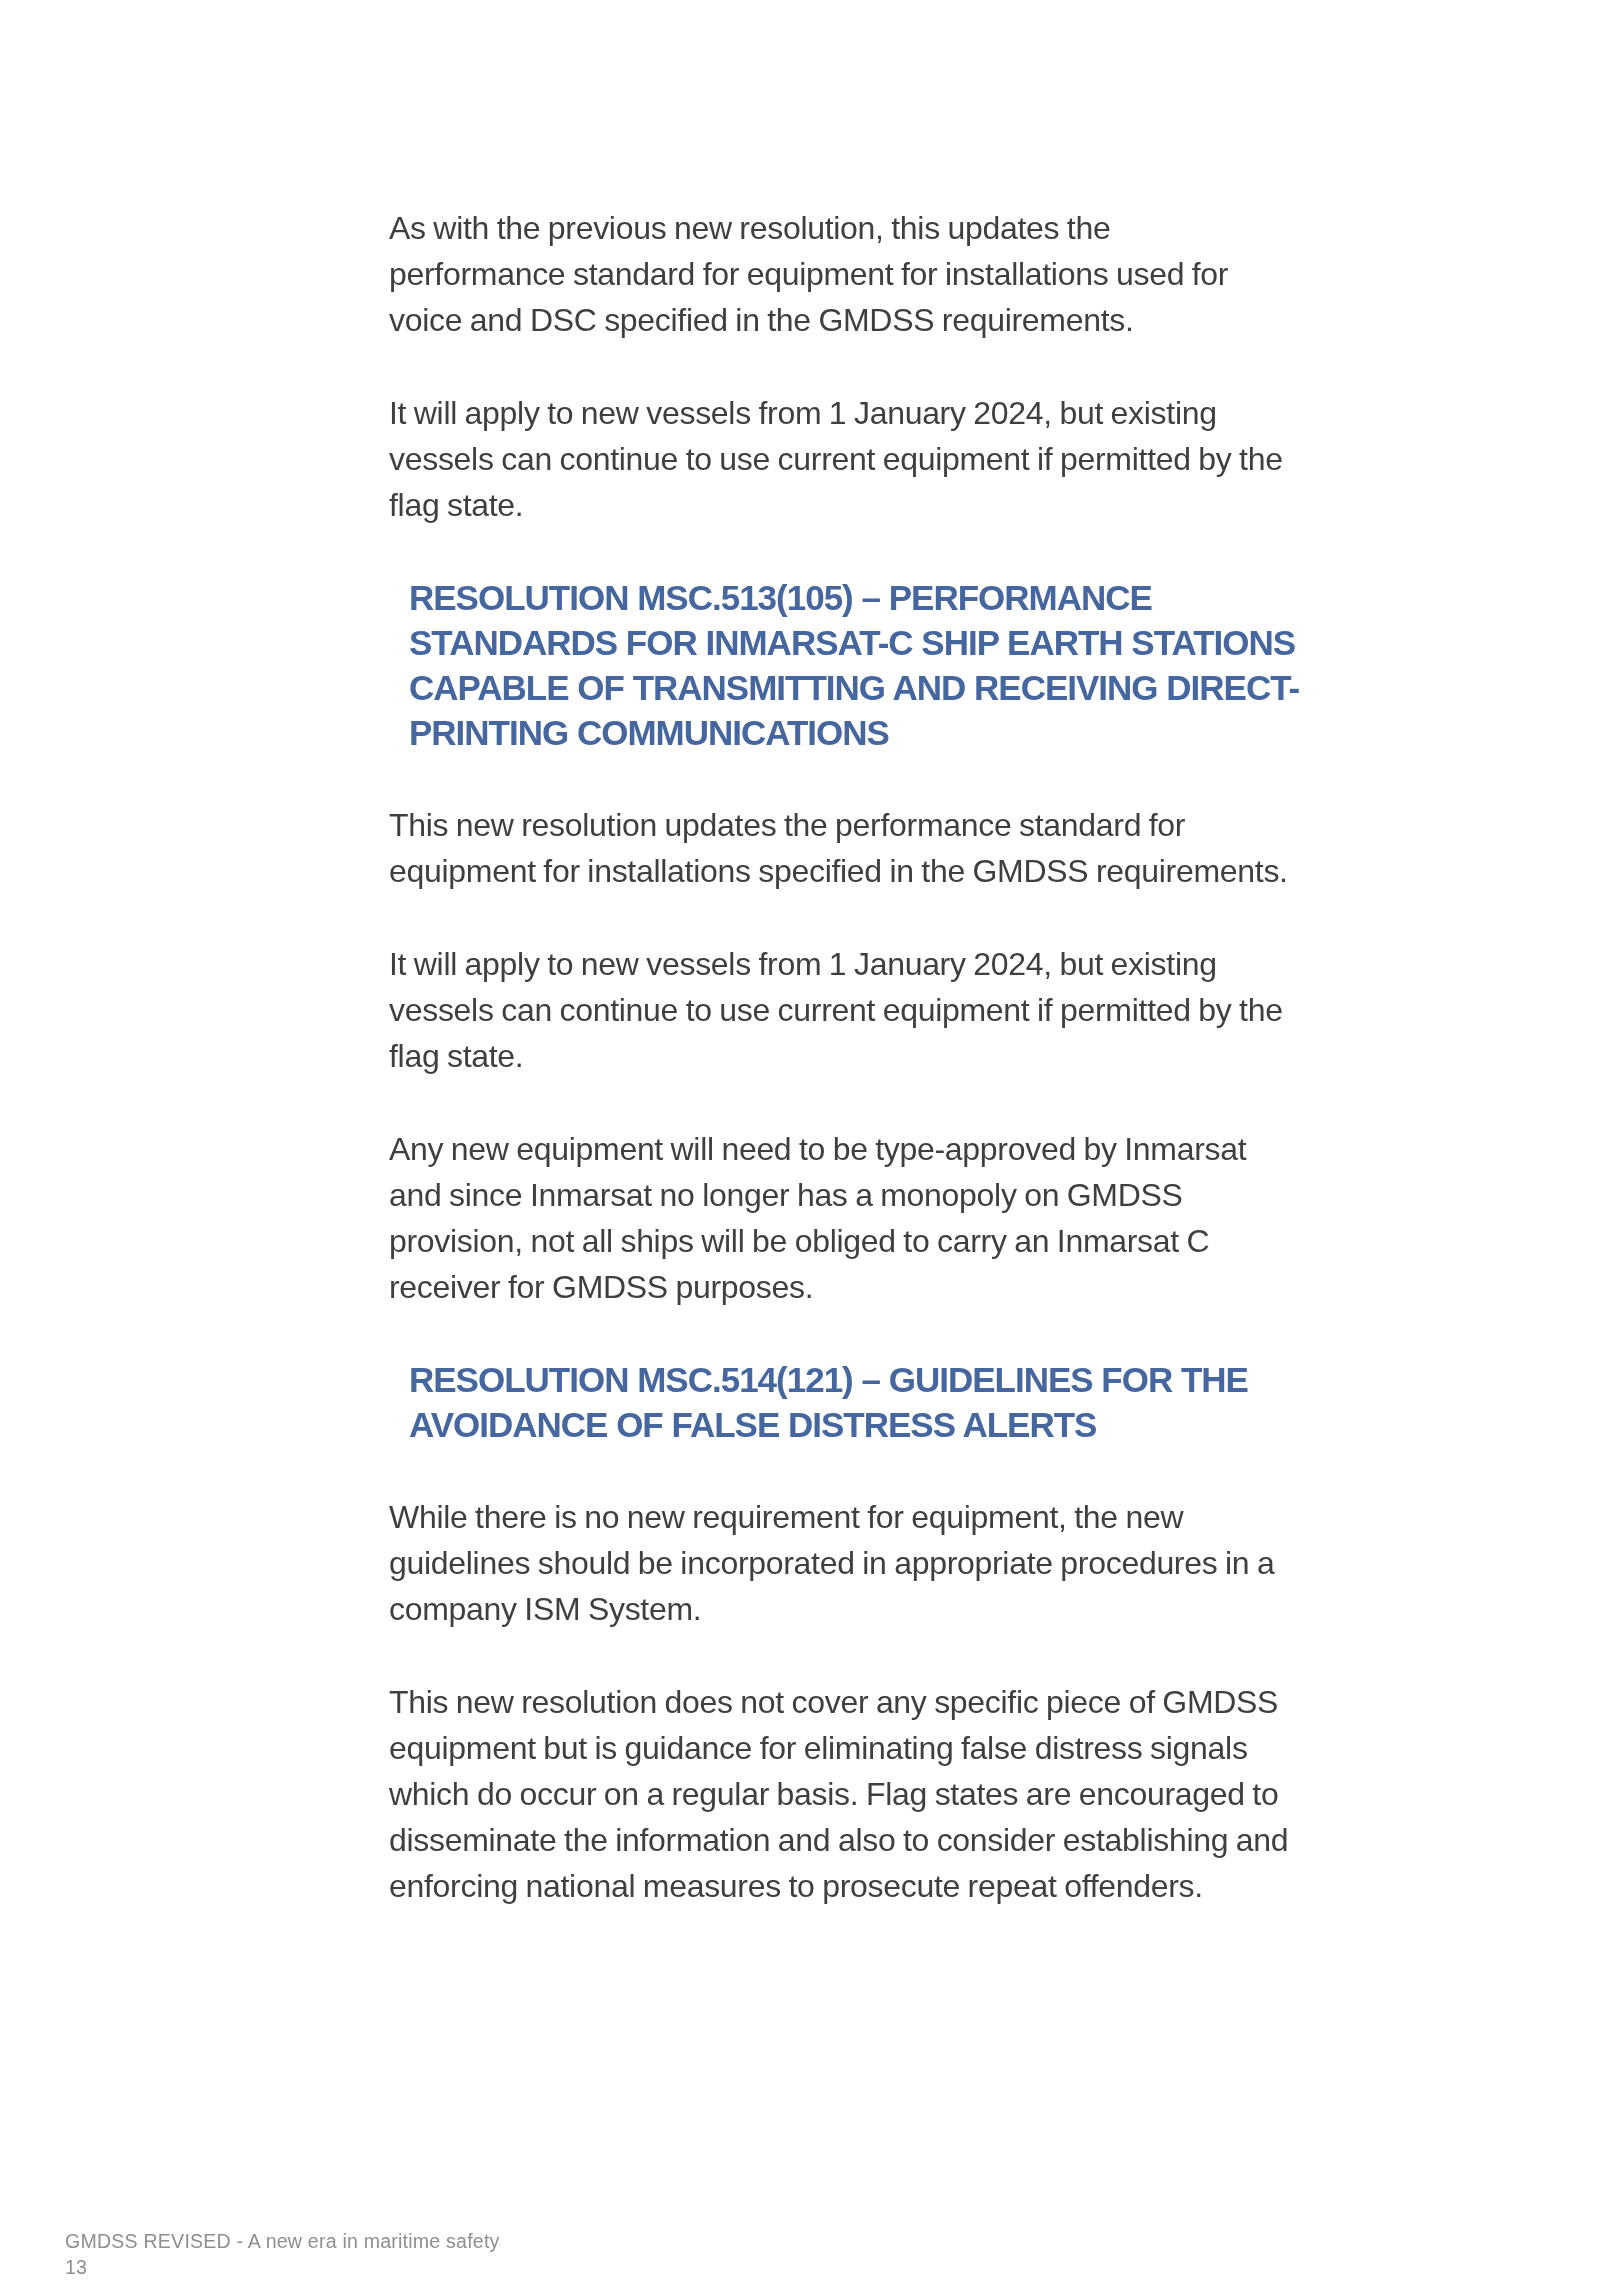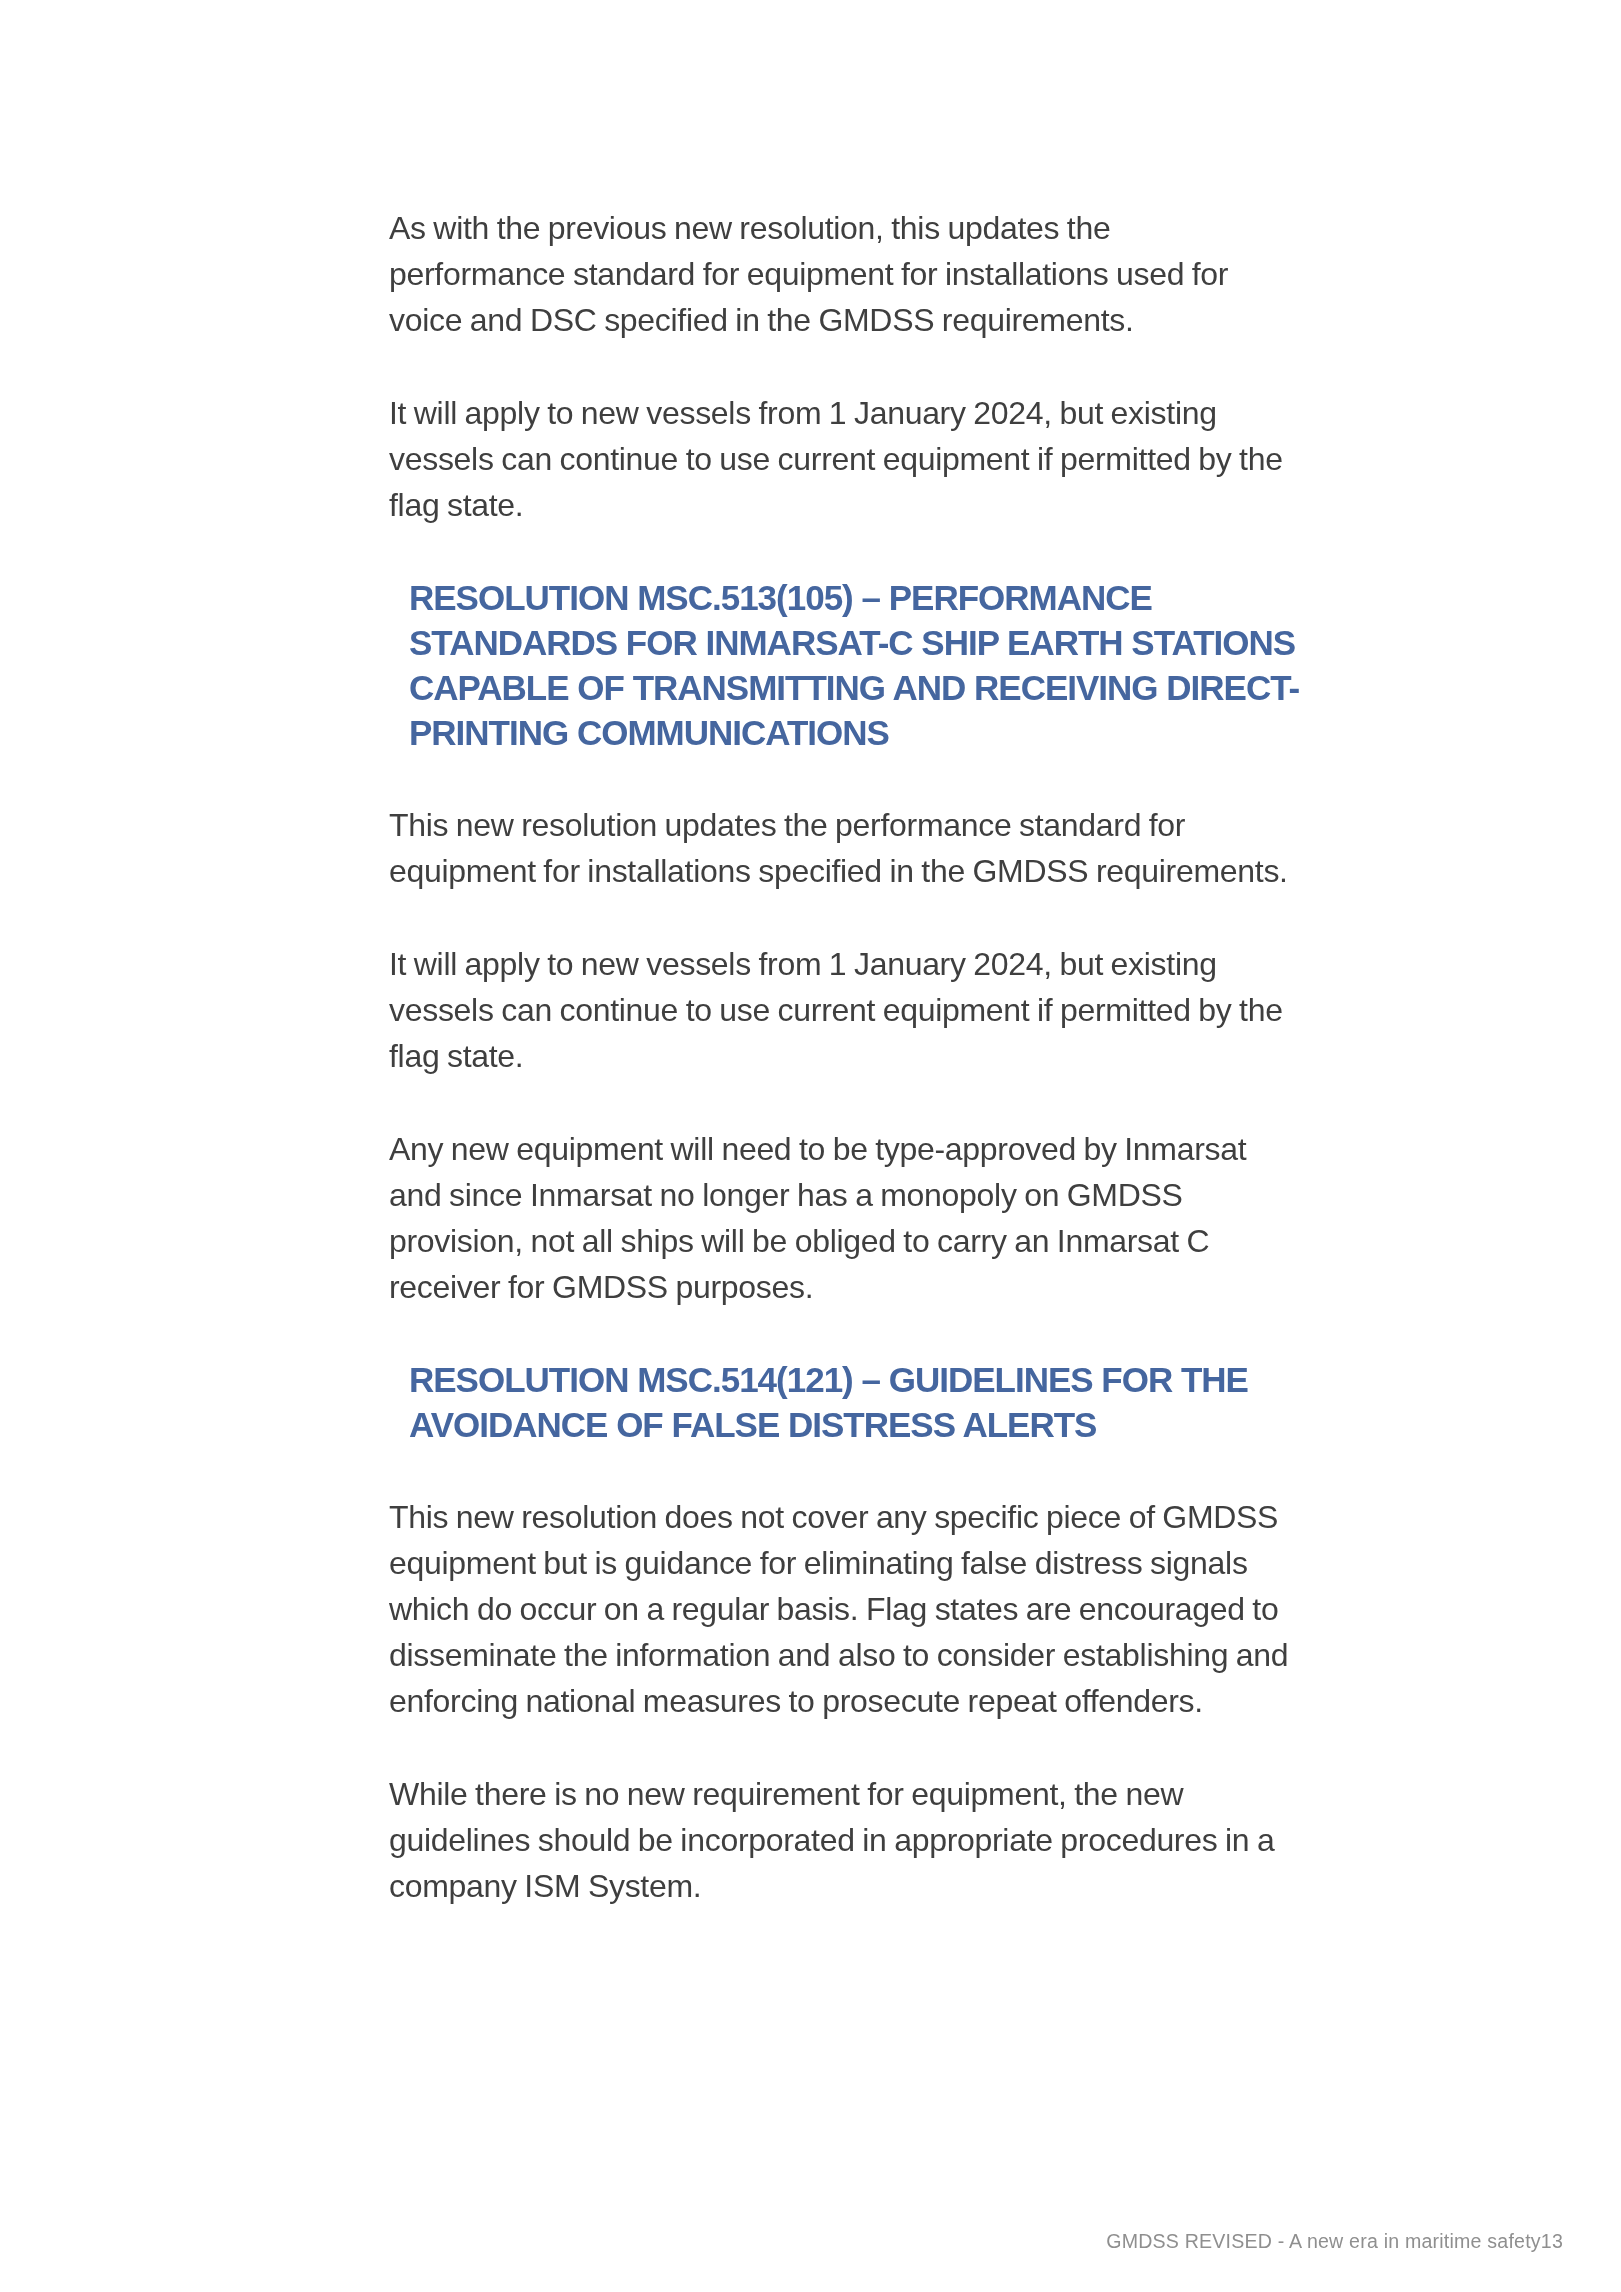--- a/index.html
+++ b/index.html
@@ -52,26 +52,27 @@
     color: var(--subheading-gray, #787878);
   }
   .footer {
     position: absolute;
     top: 2229px;
     left: 0;
     width: 100%;
     box-sizing: border-box;
     padding: 0 58px 0 65px;
     display: flex;
-    justify-content: flex-end;
+    justify-content: flex-start;
     align-items: baseline;
     font-size: 19.6px;
     line-height: 25.5px;
     color: var(--footer-text, #8f8f8f);
     letter-spacing: 0.2px;
+    flex-direction: column;
   }
   .footer .page-number {
     color: var(--footer-text, #8f8f8f);
   }
 </style>
 </head>
 <body>
 
 <div class="page">
 
@@ -90,28 +91,28 @@
 equipment for installations specified in the GMDSS requirements.</div>
     <div class="block body-paragraph">It will apply to new vessels from 1 January 2024, but existing
 vessels can continue to use current equipment if permitted by the
 flag state.</div>
     <div class="block body-paragraph">Any new equipment will need to be type-approved by Inmarsat
 and since Inmarsat no longer has a monopoly on GMDSS
 provision, not all ships will be obliged to carry an Inmarsat C
 receiver for GMDSS purposes.</div>
     <div class="block section-heading">RESOLUTION MSC.514(121) – GUIDELINES FOR THE
 AVOIDANCE OF FALSE DISTRESS ALERTS</div>
+    <div class="block body-paragraph">While there is no new requirement for equipment, the new
+guidelines should be incorporated in appropriate procedures in a
+company ISM System.</div>
     <div class="block body-paragraph">This new resolution does not cover any specific piece of GMDSS
 equipment but is guidance for eliminating false distress signals
 which do occur on a regular basis. Flag states are encouraged to
 disseminate the information and also to consider establishing and
 enforcing national measures to prosecute repeat offenders.</div>
-    <div class="block body-paragraph">While there is no new requirement for equipment, the new
-guidelines should be incorporated in appropriate procedures in a
-company ISM System.</div>
   </div>
 
   <div class="footer">
     <span class="footer-left">GMDSS REVISED - A new era in maritime safety</span>
     <span class="page-number">13</span>
   </div>
 
 </div>
 
 

